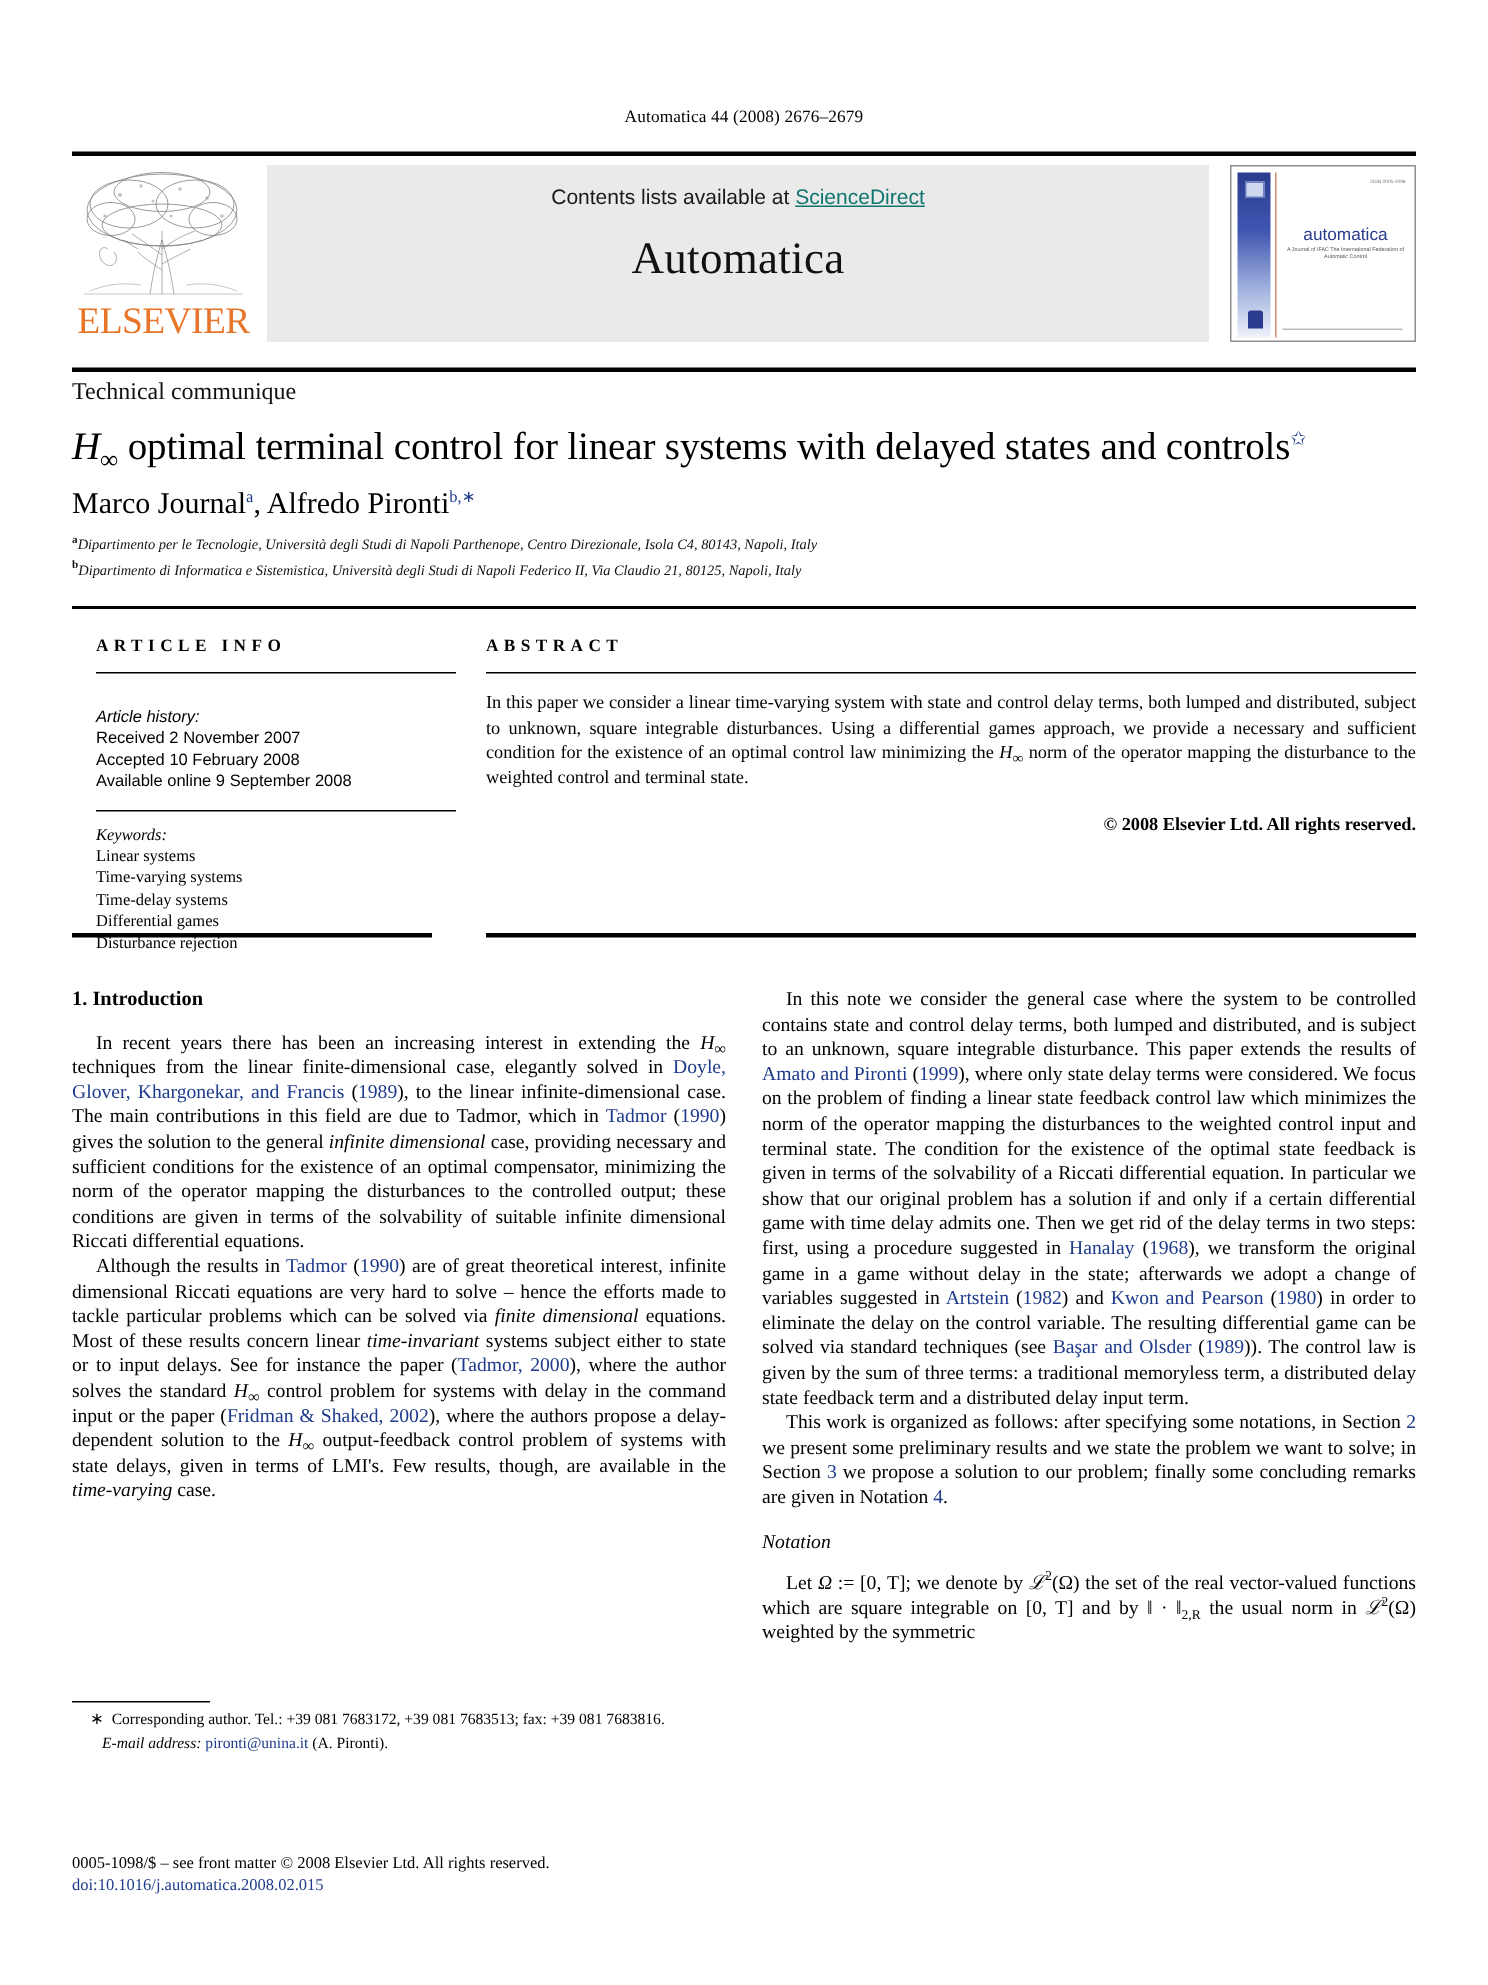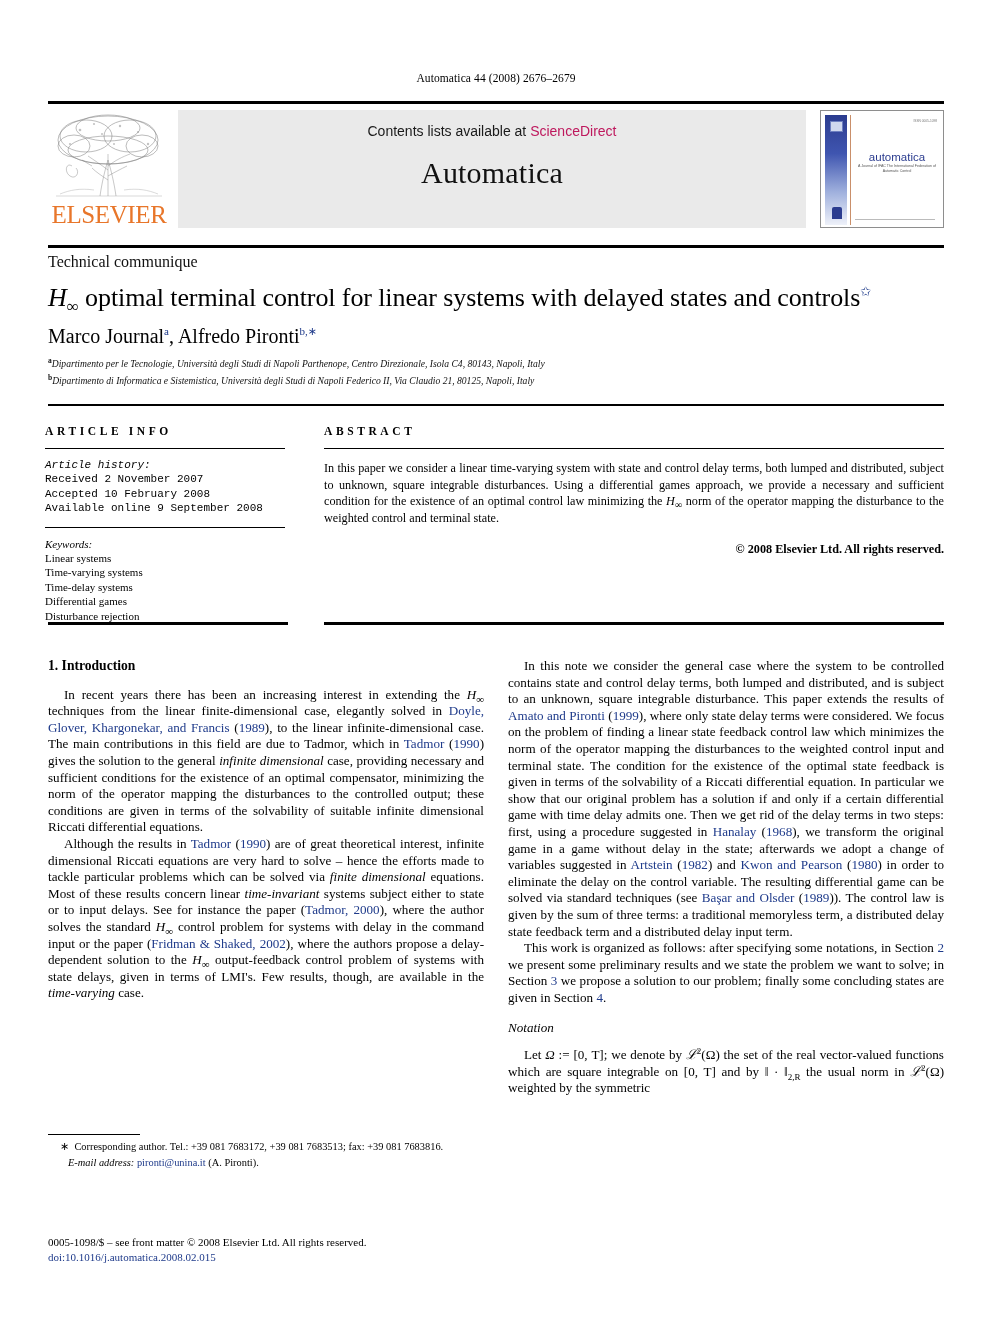--- a/index.html
+++ b/index.html
@@ -70,21 +70,21 @@
   }
   .hb-contents {
     position: absolute;
     left: 0; top: 13px;
     width: 628px;
     text-align: center;
     font-family: "Liberation Sans", sans-serif;
     font-size: 14px;
     color: #1a1a1a;
   }
-  .hb-contents .sd-link { color: #be185d; }
+  .hb-contents .sd-link { color: #0f766e; text-decoration: underline; }
   .hb-title {
     position: absolute;
     left: 0; top: 46px;
     width: 628px;
     text-align: center;
     font-family: "Liberation Serif", serif;
     font-size: 30px;
     color: #111;
     letter-spacing: 0.2px;
   }
@@ -219,45 +219,45 @@
 
   
   .info-rule-top {
     position: absolute;
     left: 48px; top: 404px;
     width: 896px; height: 1.5px;
     background: #000;
   }
   .col-info {
     position: absolute;
-    left: 45px; top: 425px;
+    left: 64px; top: 425px;
     width: 240px;
   }
   .col-abs {
     position: absolute;
     left: 324px; top: 425px;
     width: 620px;
   }
   .sec-head {
     font-family: "Liberation Serif", serif;
     font-weight: bold;
     font-size: 11.5px;
     letter-spacing: 3.6px;
     color: #000;
   }
   .hair-rule {
     height: 1px;
     background: #000;
     margin-top: 11px;
   }
   .hist-block {
-    margin-top: 9px;
+    margin-top: 22px;
     font-size: 11px;
     line-height: 14.4px;
-    font-family: Liberation Mono, monospace;
+    font-family: Liberation Sans, sans-serif;
   }
   .hist-label { font-style: italic; }
   .kw-block {
     margin-top: 9px;
     font-size: 11px;
     line-height: 14.4px;
     font-family: "Liberation Serif", serif;
   }
   .kw-label { font-style: italic; }
   .abstract-body {
@@ -485,21 +485,21 @@
     <p>
       <span>Although the results in </span><span class="ref">Tadmor</span><span> (</span><span class="ref">1990</span><span>) are of great theoretical interest, infinite dimensional Riccati equations are very hard to solve – hence the efforts made to tackle particular problems which can be solved via </span><span class="it">finite dimensional</span><span> equations. Most of these results concern linear </span><span class="it">time-invariant</span><span> systems subject either to state or to input delays. See for instance the paper (</span><span class="ref">Tadmor, 2000</span><span>), where the author solves the standard </span><span class="inf">H</span><sub>∞</sub><span> control problem for systems with delay in the command input or the paper (</span><span class="ref">Fridman &amp; Shaked, 2002</span><span>), where the authors propose a delay-dependent solution to the </span><span class="inf">H</span><sub>∞</sub><span> output-feedback control problem of systems with state delays, given in terms of LMI's. Few results, though, are available in the </span><span class="it">time-varying</span><span> case.</span>
     </p>
   </div>
 
   <div class="body-col body-right">
     <p>
       <span>In this note we consider the general case where the system to be controlled contains state and control delay terms, both lumped and distributed, and is subject to an unknown, square integrable disturbance. This paper extends the results of </span><span class="ref">Amato and Pironti</span><span> (</span><span class="ref">1999</span><span>), where only state delay terms were considered. We focus on the problem of finding a linear state feedback control law which minimizes the norm of the operator mapping the disturbances to the weighted control input and terminal state. The condition for the existence of the optimal state feedback is given in terms of the solvability of a Riccati differential equation. In particular we show that our original problem has a solution if and only if a certain differential game with time delay admits one. Then we get rid of the delay terms in two steps: first, using a procedure suggested in </span><span class="ref">Hanalay</span><span> (</span><span class="ref">1968</span><span>), we transform the original game in a game without delay in the state; afterwards we adopt a change of variables suggested in </span><span class="ref">Artstein</span><span> (</span><span class="ref">1982</span><span>) and </span><span class="ref">Kwon and Pearson</span><span> (</span><span class="ref">1980</span><span>) in order to eliminate the delay on the control variable. The resulting differential game can be solved via standard techniques (see </span><span class="ref">Başar and Olsder</span><span> (</span><span class="ref">1989</span><span>)). The control law is given by the sum of three terms: a traditional memoryless term, a distributed delay state feedback term and a distributed delay input term.</span>
     </p>
     <p>
-      <span>This work is organized as follows: after specifying some notations, in Section </span><span class="ref">2</span><span> we present some preliminary results and we state the problem we want to solve; in Section </span><span class="ref">3</span><span> we propose a solution to our problem; finally some concluding states are given in Section </span><span class="ref">4</span><span>.</span>
+      <span>This work is organized as follows: after specifying some notations, in Section </span><span class="ref">2</span><span> we present some preliminary results and we state the problem we want to solve; in Section </span><span class="ref">3</span><span> we propose a solution to our problem; finally some concluding remarks are given in Notation </span><span class="ref">4</span><span>.</span>
     </p>
     <div class="notation-head">Notation</div>
     <p>
       <span>Let </span><span class="it">Ω</span><span> := [0, T]; we denote by </span><span class="it">ℒ</span><sup style="font-size:9px;">2</sup><span>(Ω) the set of the real vector-valued functions which are square integrable on [0, T] and by </span><span>‖ · ‖</span><sub style="font-size:9px;">2,R</sub><span> the usual norm in </span><span class="it">ℒ</span><sup style="font-size:9px;">2</sup><span>(Ω) weighted by the symmetric</span>
     </p>
   </div>
 
   <div class="foot-rule"></div>
   <div class="footnotes">
     <p class="fn-indent">

